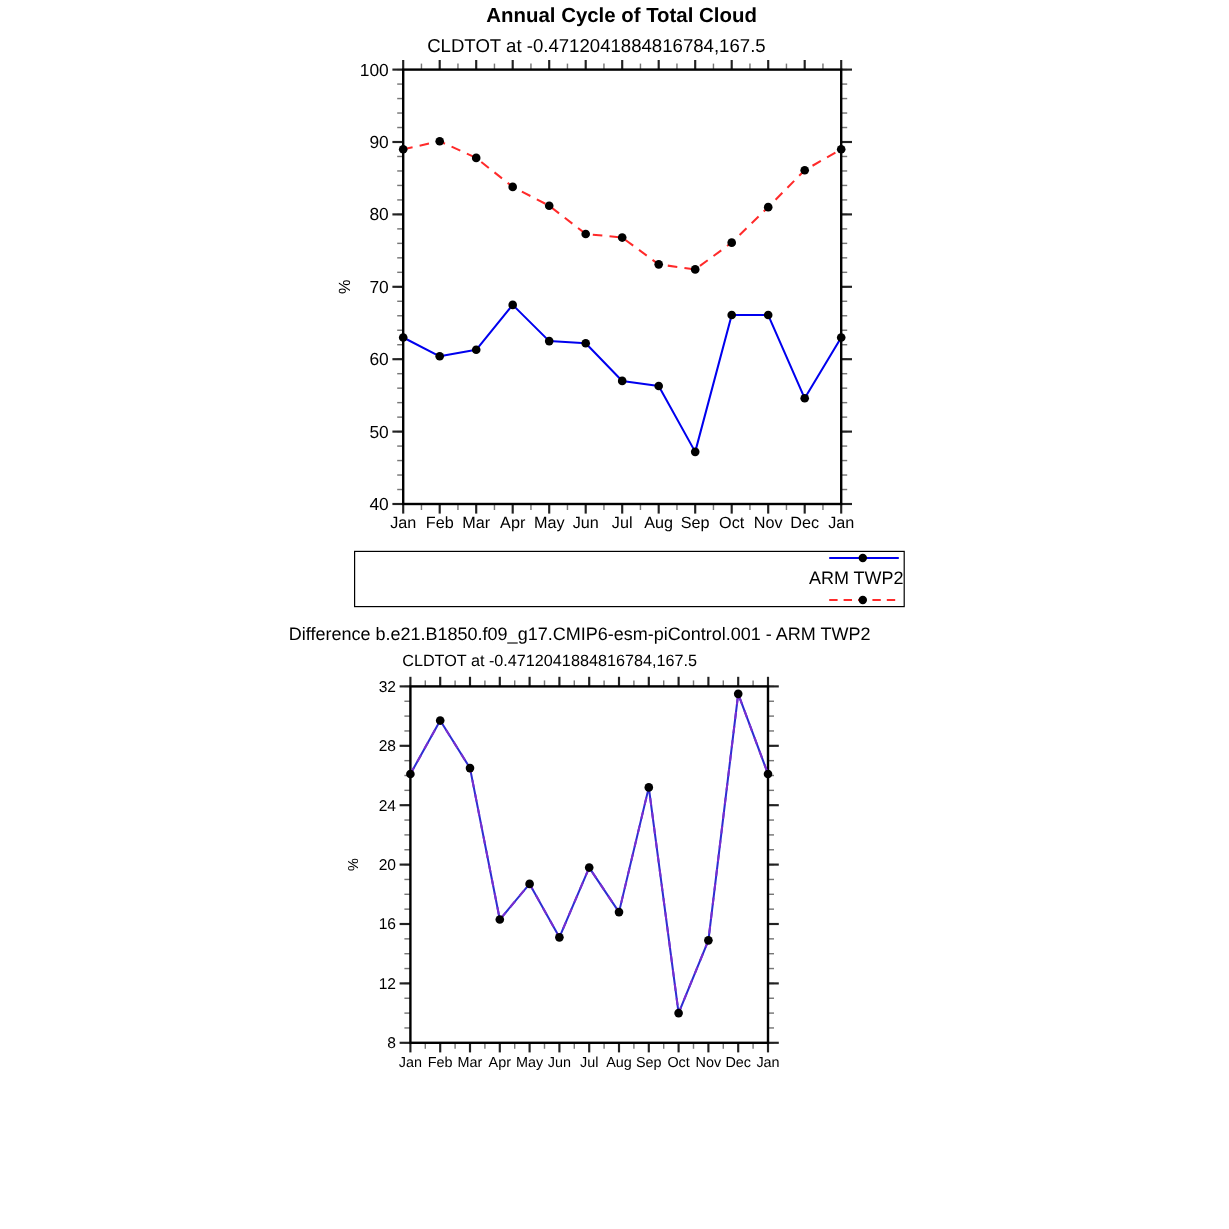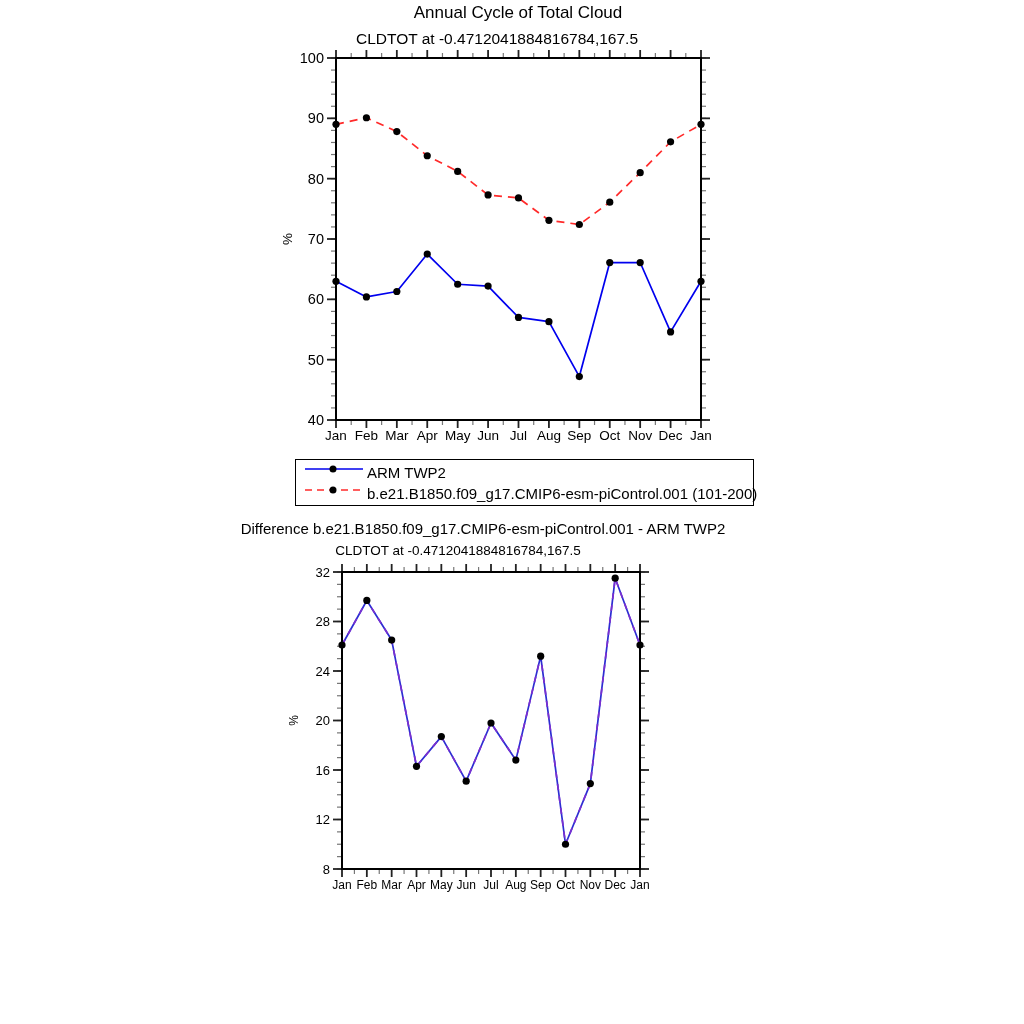--- a/index.html
+++ b/index.html
@@ -1,24 +1,24 @@
 <!DOCTYPE html>
 <html><head>
 <meta charset="utf-8">
 <style>
   html,body{margin:0;padding:0;}
   body{width:1024px;height:1024px;background:#ffffff;position:relative;
        font-family:"Liberation Sans",sans-serif;color:#000;overflow:hidden;}
   svg text{font-family:"Liberation Sans",sans-serif;fill:#000;}
-  .t1{position:absolute;left:518px;top:3px;transform:translateX(-50%);font-size:17px;font-weight:normal;white-space:nowrap;}
+  .t1{position:absolute;left:518px;top:3px;transform:translateX(-50%);font-size:17px;font-weight:bold;white-space:nowrap;}
   .s1{position:absolute;left:497px;top:30px;transform:translateX(-50%);font-size:15.5px;white-space:nowrap;}
   .c1{position:absolute;left:250px;top:40px;}
   .legend{position:absolute;left:295px;top:459px;width:459px;height:47px;border:1.2px solid #000;
           box-sizing:border-box;display:flex;flex-direction:column;justify-content:center;padding-left:7px;background:#fff;}
-  .lg-row{display:flex;align-items:flex-start;font-size:15px;line-height:21px;white-space:nowrap;}
+  .lg-row{display:flex;align-items:flex-end;font-size:15px;line-height:21px;white-space:nowrap;flex-direction:column;}
   .lg-row svg{margin-right:2px;flex:0 0 auto;}
   .t2{position:absolute;left:483px;top:520px;transform:translateX(-50%);font-size:15px;font-weight:normal;white-space:nowrap;}
   .s2{position:absolute;left:458px;top:543px;transform:translateX(-50%);font-size:13.5px;white-space:nowrap;}
   .c2{position:absolute;left:250px;top:540px;}
 </style>
 </head>
 <body>
 
 <div>
 
@@ -210,21 +210,20 @@
           <line x1="2" y1="7" x2="60" y2="7" stroke="#0000ee" stroke-width="1.7"></line>
           <circle cx="30" cy="7" r="3.5" fill="#000000"></circle>
         </svg>
         <span>ARM TWP2</span>
       </div>
       <div class="lg-row">
         <svg width="62" height="14">
           <line x1="2" y1="7" x2="60" y2="7" stroke="#ff2a2a" stroke-width="1.7" stroke-dasharray="7,5"></line>
           <circle cx="30" cy="7" r="3.5" fill="#000000"></circle>
         </svg>
-        <span>b.e21.B1850.f09_g17.CMIP6-esm-piControl.001 (101-200)</span>
       </div>
     </div>
 
   <div class="t2">Difference b.e21.B1850.f09_g17.CMIP6-esm-piControl.001 - ARM TWP2</div>
   <div class="s2">CLDTOT at -0.4712041884816784,167.5</div>
 
   <svg class="c2" width="480" height="370" viewBox="0 0 480 370">
       <line x1="92" y1="329" x2="92" y2="337" stroke="#222" stroke-width="1.8"></line>
       <line x1="92" y1="32" x2="92" y2="24" stroke="#222" stroke-width="1.8"></line>
       <line x1="104.41666666666667" y1="329" x2="104.41666666666667" y2="334" stroke="#777" stroke-width="1.2"></line>

